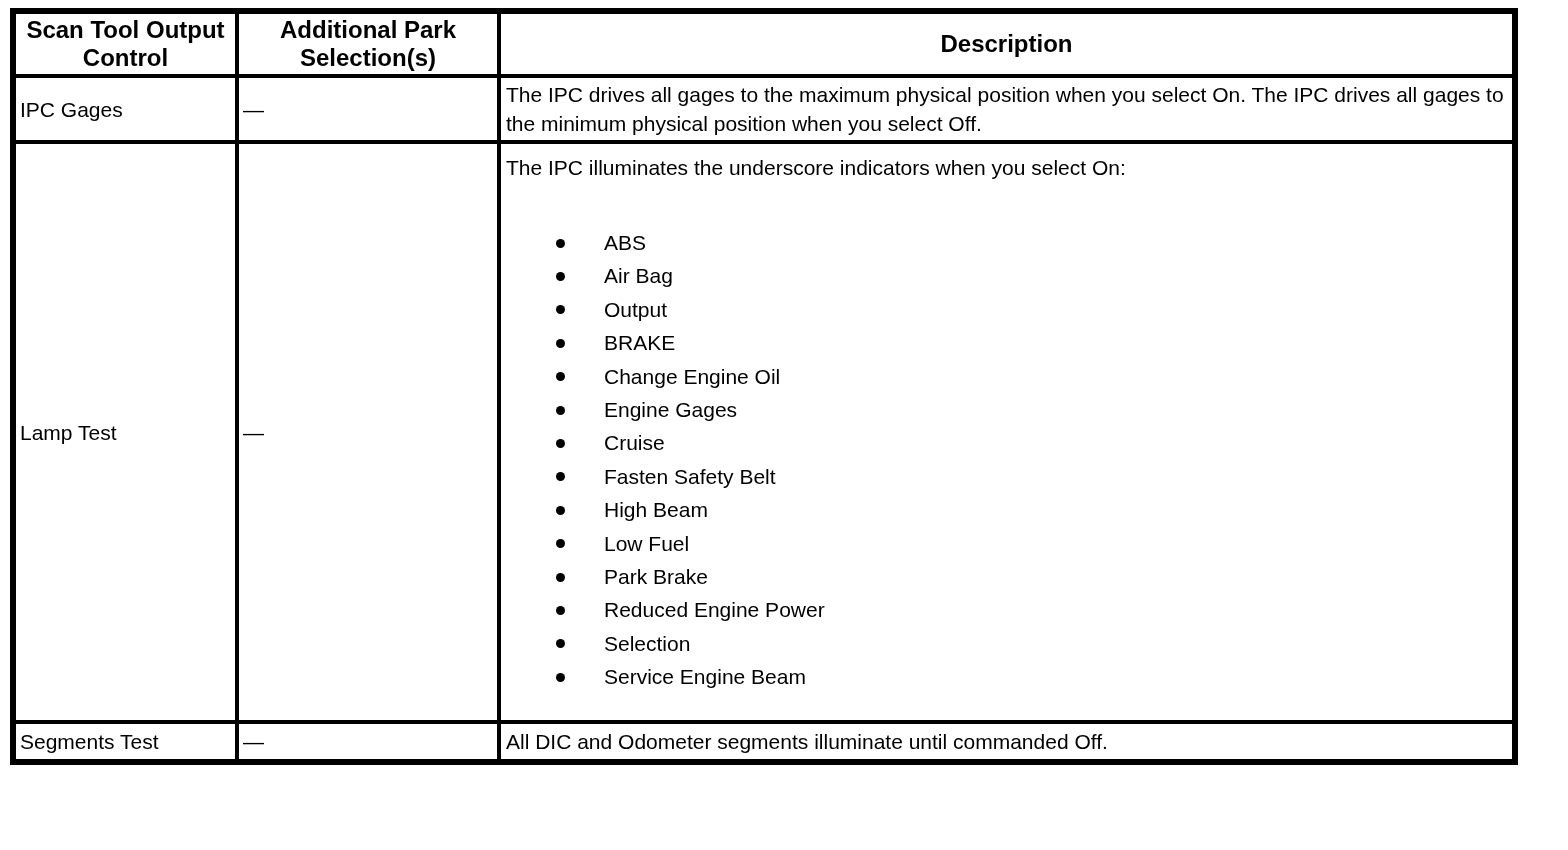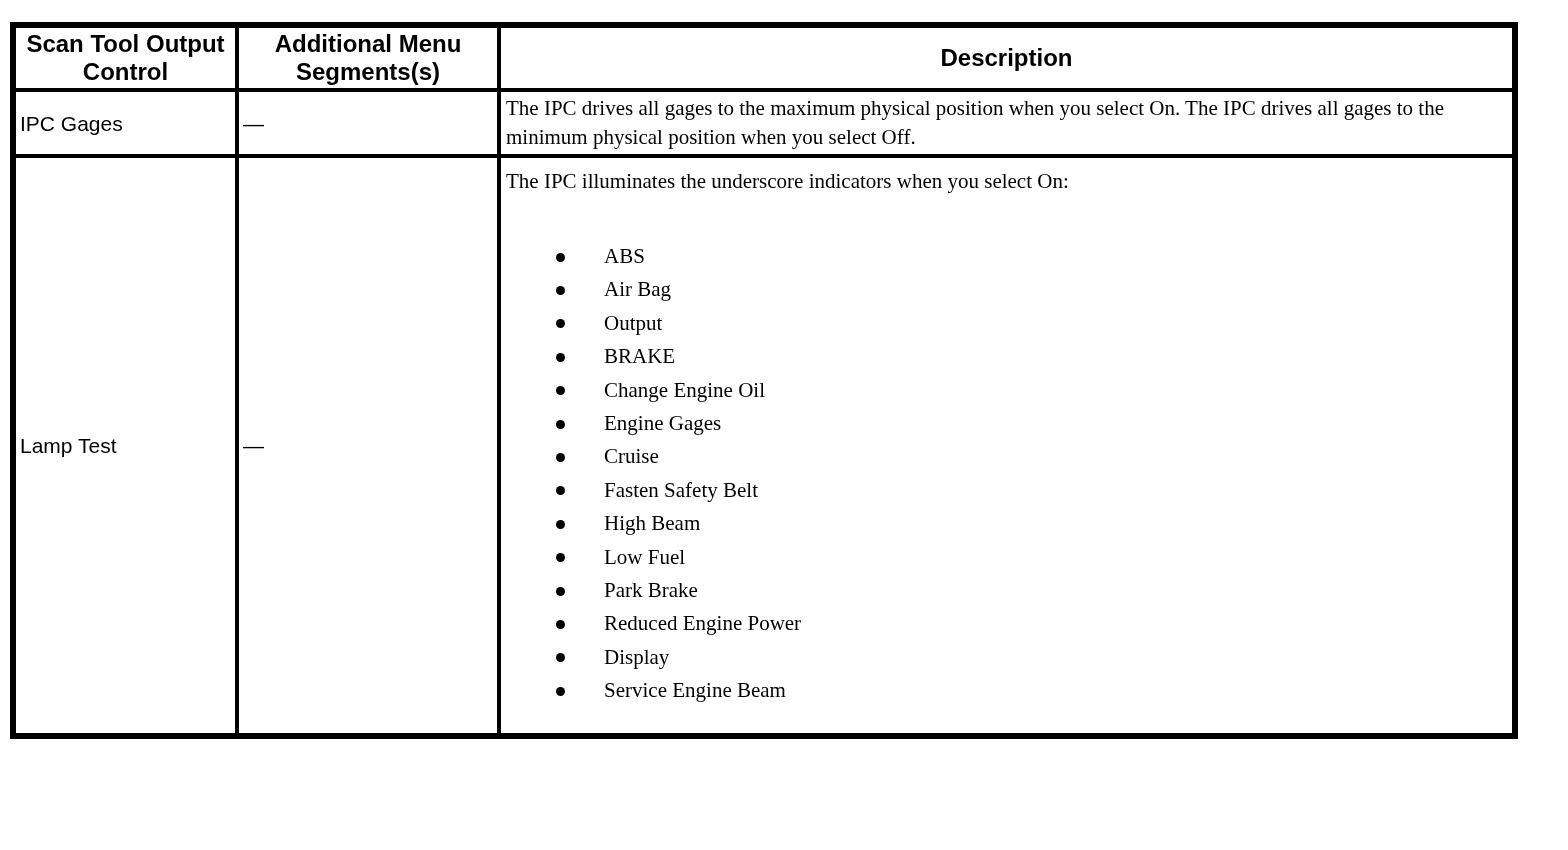--- a/index.html
+++ b/index.html
@@ -12,21 +12,21 @@
     width: 1568px;
     height: 850px;
     background: #ffffff;
     color: #000000;
     font-family: "Liberation Sans", "DejaVu Sans", sans-serif;
     overflow: hidden;
   }
   table.scan-table {
     position: absolute;
     left: 10px;
-    top: 22px;
+    top: 8px;
     width: 1508px;
     border-collapse: collapse;
     table-layout: fixed;
     border: 6px solid #000;
   }
   col.col-control { width: 224px; }
   col.col-menu    { width: 262px; }
   th, td {
     border: 4px solid #000;
     color: #000;
@@ -47,21 +47,20 @@
     vertical-align: middle;
   }
   td.cell-control,
   td.cell-menu {
     text-align: left;
     padding: 2px 4px;
   }
   td.cell-description {
     text-align: left;
     padding: 2px 8px 2px 5px;
-    font-family: Liberation Serif, serif;
   }
   td.cell-description.tall {
     vertical-align: top;
     padding-top: 9px;
   }
   tbody tr:nth-child(1) { height: 60px; }
   tbody tr:nth-child(2) { height: 580px; }
   tbody tr:nth-child(3) { height: 40px; }
   tbody tr:nth-child(4) { height: 36px; }
   .desc-text { margin: 0; }
@@ -93,21 +92,21 @@
 <div class="page">
   <table class="scan-table">
     <colgroup>
       <col class="col-control">
       <col class="col-menu">
       <col class="col-description">
     </colgroup>
     <thead>
       <tr>
         <th>Scan Tool Output Control</th>
-        <th>Additional Menu Segments(s)</th>
+        <th>Additional Park Selection(s)</th>
         <th>Description</th>
       </tr>
     </thead>
     <tbody id="table-body">
   <tr>
     <td class="cell-control">IPC Gages</td>
     <td class="cell-menu">—</td>
     <td class="cell-description">
             <p class="desc-text">The IPC drives all gages to the maximum physical position when you select On. The IPC drives all gages to the minimum physical position when you select Off.</p>
           </td>
@@ -124,22 +123,29 @@
               <li><span class="bullet-dot"></span><span>Output</span></li>
               <li><span class="bullet-dot"></span><span>BRAKE</span></li>
               <li><span class="bullet-dot"></span><span>Change Engine Oil</span></li>
               <li><span class="bullet-dot"></span><span>Engine Gages</span></li>
               <li><span class="bullet-dot"></span><span>Cruise</span></li>
               <li><span class="bullet-dot"></span><span>Fasten Safety Belt</span></li>
               <li><span class="bullet-dot"></span><span>High Beam</span></li>
               <li><span class="bullet-dot"></span><span>Low Fuel</span></li>
               <li><span class="bullet-dot"></span><span>Park Brake</span></li>
               <li><span class="bullet-dot"></span><span>Reduced Engine Power</span></li>
-              <li><span class="bullet-dot"></span><span>Display</span></li>
+              <li><span class="bullet-dot"></span><span>Selection</span></li>
               <li><span class="bullet-dot"></span><span>Service Engine Beam</span></li>
             </ul>
           </td>
   </tr>
 
 
+  <tr>
+    <td class="cell-control">Segments Test</td>
+    <td class="cell-menu">—</td>
+    <td class="cell-description">
+            <p class="desc-text">All DIC and Odometer segments illuminate until commanded Off.</p>
+          </td>
+  </tr>
 </tbody>
   </table>
 </div>
 
 </body></html>

